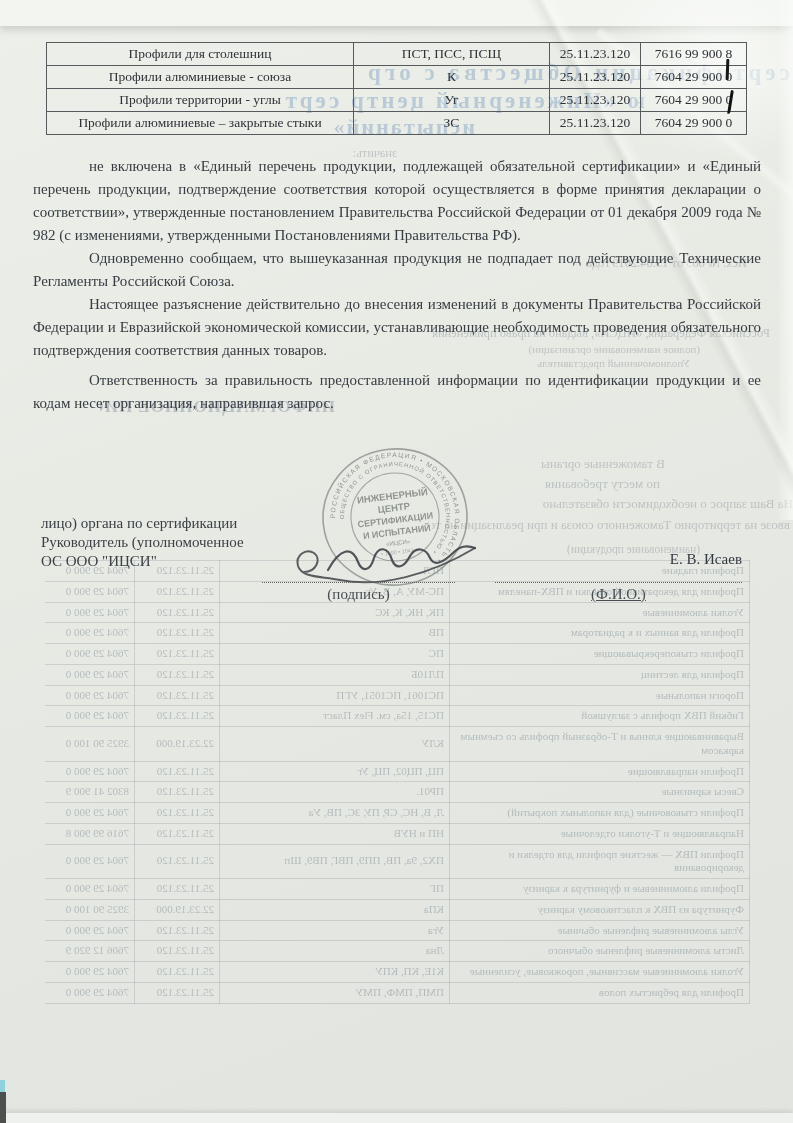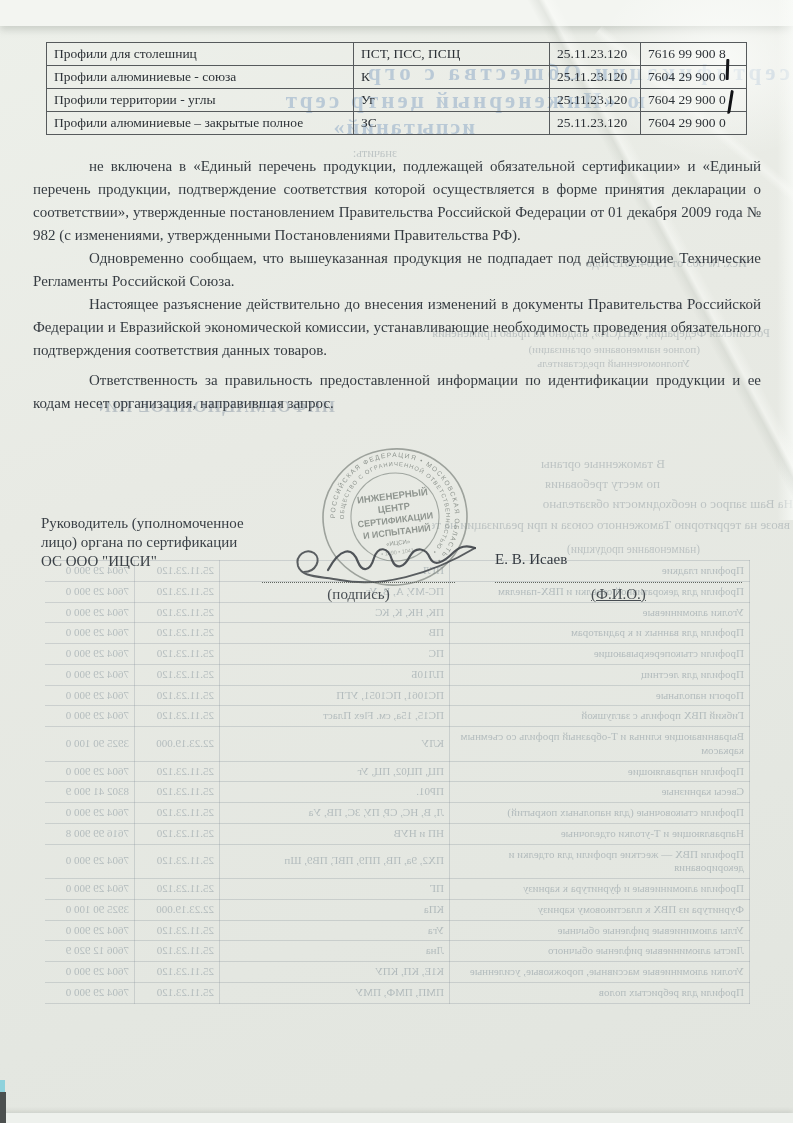--- a/index.html
+++ b/index.html
@@ -43,38 +43,38 @@
   .gl9{left:93px;top:543px;width:160px;font-size:11.5px;}
   .ghost-table-wrap{position:absolute;left:43px;top:560px;width:705px;height:525px;}
   .ghost-table{width:705px;border-collapse:collapse;table-layout:fixed;
                font-family:"Liberation Serif",serif;font-size:11px;line-height:1.25;
                color:rgba(106,122,136,.40);}
   .ghost-table td{border:1px solid rgba(122,136,146,.26);padding:3px 5px;white-space:normal;overflow:hidden;}
   .ghost-table td:nth-child(3),.ghost-table td:nth-child(4){white-space:nowrap;}
 
   
   .doc-table{position:absolute;left:46px;top:42px;width:700px;border-collapse:collapse;
-             table-layout:fixed;font-family:"Liberation Serif",serif;font-size:13.5px;color:#2d3237;}
+             table-layout:fixed;font-family:"Liberation Serif",serif;font-size:13.5px;color:#2d3237;text-align:center;}
   .doc-table td{border:1.4px solid #565a5c;padding:2px 7px;height:18px;white-space:nowrap;overflow:hidden;}
 
   
   .doc-body{position:absolute;left:33px;top:155px;width:728px;font-size:15px;line-height:23px;
             text-align:justify;color:#363c42;}
   .doc-body p{margin:0;text-indent:56px;}
   .doc-body p.sp{margin-top:7px;}
 
   
   .sig-left{position:absolute;left:41px;top:514px;font-size:15px;line-height:19px;color:#3a4046;}
   .sig-line{position:absolute;top:582px;height:0;border-top:1.6px dotted #60665f;}
   .line-podpis{left:262px;width:193px;}
   .line-fio{left:495px;width:247px;}
   .sig-label{position:absolute;top:586px;text-align:center;font-size:15px;color:#474d52;}
   .lbl-podpis{left:262px;width:193px;}
   .lbl-fio{left:495px;width:247px;text-decoration:underline;}
-  .sig-name{position:absolute;left:495px;top:551px;width:247px;text-align:left;font-size:15px;color:#333940;}
+  .sig-name{position:absolute;left:495px;top:551px;width:247px;text-align:right;font-size:15px;color:#333940;}
 
   .stamp-wrap{position:absolute;left:312px;top:442px;width:166px;height:150px;opacity:.82;}
   .sign-wrap{position:absolute;left:240px;top:500px;width:250px;height:120px;}
 
   
   .pen1{position:absolute;left:726px;top:59px;width:2.5px;height:21px;background:#15161a;transform:rotate(2deg);border-radius:1px;}
   .pen2{position:absolute;left:729px;top:90px;width:3px;height:24px;background:#101114;transform:rotate(9deg);border-radius:2px 2px 3px 1px;}
   .dot-blue{position:absolute;left:0;top:1080px;width:5px;height:12px;background:#8fd2dc;}
   .bar-dark{position:absolute;left:0;top:1092px;width:6px;height:31px;background:#4c504f;}
 </style>
@@ -259,38 +259,38 @@
           <td>25.11.23.120</td>
           <td>7604 29 900 0</td>
         </tr>
         <tr>
           <td>Профили территории - углы</td>
           <td>Уг</td>
           <td>25.11.23.120</td>
           <td>7604 29 900 0</td>
         </tr>
         <tr>
-          <td>Профили алюминиевые  – закрытые полное</td>
+          <td>Профили алюминиевые  – закрытые стыки</td>
           <td>ЗС</td>
           <td>25.11.23.120</td>
           <td>7604 29 900 0</td>
         </tr>
       </tbody>
   </table>
 
   <div class="doc-body">
     <p>не включена в «Единый перечень продукции, подлежащей обязательной сертификации» и «Единый перечень продукции, подтверждение соответствия которой осуществляется в форме принятия декларации о соответствии», утвержденные  постановлением Правительства Российской Федерации от 01 декабря 2009 года № 982 (с изменениями, утвержденными Постановлениями Правительства РФ).</p>
     <p>Одновременно сообщаем, что вышеуказанная продукция не подпадает под действующие Технические Регламенты Российской Союза.</p>
     <p>Настоящее разъяснение действительно до внесения изменений в документы Правительства Российской Федерации и Евразийской экономической комиссии, устанавливающие необходимость проведения обязательного подтверждения соответствия данных товаров.</p>
     <p class="sp">Ответственность за правильность предоставленной информации по идентификации продукции и ее кодам несет организация, направившая запрос.</p>
   </div>
 
   <div class="sig-left">
+    <div>лицо) органа по сертификации</div>
     <div>Руководитель (уполномоченное</div>
-    <div>лицо) органа по сертификации</div>
     <div>ОС ООО "ИЦСИ"</div>
   </div>
 
   <div class="stamp-wrap">
     <svg width="166" height="150" viewBox="0 0 166 150">
       <g transform="rotate(-7 83 75)" fill="none" stroke="#7c837d">
         <ellipse cx="83" cy="75" rx="72" ry="68" stroke-width="1.6" opacity=".85"></ellipse>
         <circle cx="83" cy="75" r="44" stroke-width="1.1" opacity=".8"></circle>
         <defs>
           <path id="ringO" d="M 23,75 a 60,60 0 1,1 120,0 a 60,60 0 1,1 -120,0"></path>

